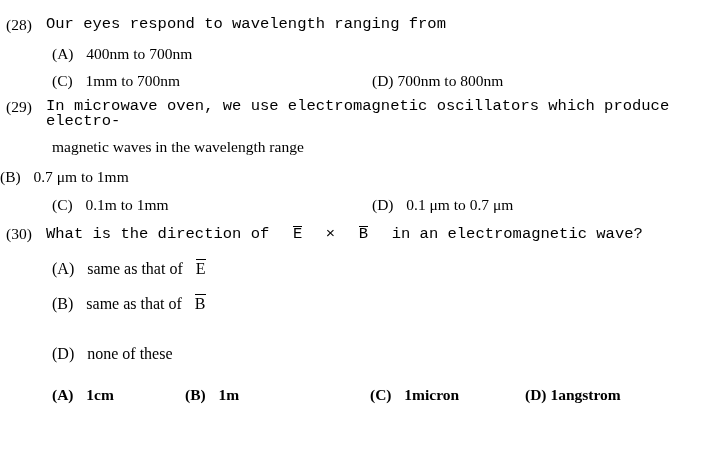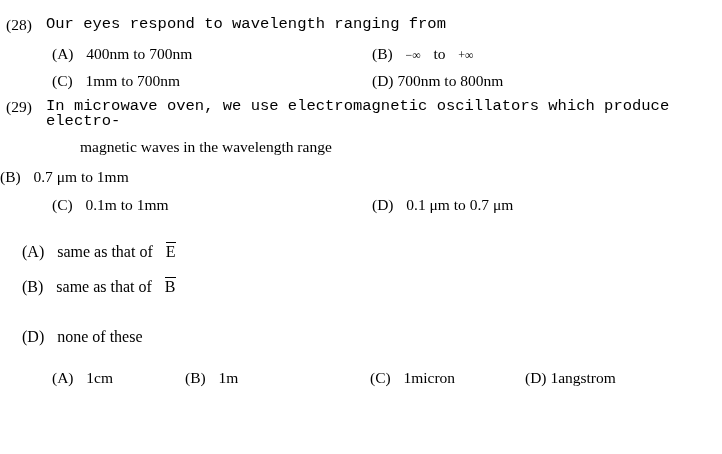--- a/index.html
+++ b/index.html
@@ -37,38 +37,39 @@
     padding-left: 6px;
     box-sizing: border-box;
     white-space: nowrap;
   }
   .q-text {
     flex: 1 1 auto;
     padding-right: 4px;
     font-family: Liberation Mono, monospace;
   }
   .q-cont {
-    padding-left: 80px;
+    padding-left: 52px;
     font-size: 15.5px;
     line-height: 1.0;
   }
   .opts-row {
     display: flex;
     font-size: 15.5px;
     line-height: 1.0;
   }
   .opt {
     white-space: nowrap;
   }
   .opt-a { padding-left: 52px; width: 372px; flex: 0 0 372px; box-sizing: border-box; }
   .opt-b { flex: 1 1 auto; }
-  .opt-full { padding-left: 22px; }
+  .opt-full { padding-left: 52px; }
   .opt-4col {
     display: flex;
     font-size: 15.5px;
+    font-weight: bold;
   }
   .c1 { padding-left: 52px; width: 185px; flex: 0 0 185px; box-sizing: border-box; }
   .c2 { width: 185px; flex: 0 0 185px; box-sizing: border-box; }
   .c3 { width: 155px; flex: 0 0 155px; box-sizing: border-box; }
   .c4 { flex: 1 1 auto; }
   .ovl {
     position: relative;
     display: inline-block;
     padding-top: 1px;
   }
@@ -107,29 +108,20 @@
       <span class="q-num">(28)</span>
       <span class="q-text">Our  eyes respond to wavelength ranging from</span>
     </div>
     <div class="spc-2"></div>
     <div class="opts-row">
       <span class="opt opt-a">
         <span>(A)</span>
         <span class="sp"></span>
         <span>400nm to 700nm</span>
       </span>
-      <span class="opt opt-b">
-        <span>(B)</span>
-        <span class="sp"></span>
-        <span class="sym-inf">−∞</span>
-        <span class="sp"></span>
-        <span>to</span>
-        <span class="sp"></span>
-        <span class="sym-inf">+∞</span>
-      </span>
     </div>
     <div class="spc-3"></div>
     <div class="opts-row">
       <span class="opt opt-a">
         <span>(C)</span>
         <span class="sp"></span>
         <span>1mm to 700nm</span>
       </span>
       <span class="opt opt-b">
         <span>(D)</span>
@@ -166,20 +158,34 @@
         <span>(D)</span>
         <span class="sp"></span>
         <span>0.1 μm to  0.7 μm</span>
       </span>
     </div>
   </div>
 
   <div class="spc-7"></div>
 
   <div class="question-block">
+    <div class="q-line">
+      <span class="q-num">(30)</span>
+      <span class="q-text">
+        <span>What is the direction of</span>
+        <span class="sp"></span>
+        <span class="ovl">E</span>
+        <span class="sp"></span>
+        <span>×</span>
+        <span class="sp"></span>
+        <span class="ovl">B</span>
+        <span class="sp"></span>
+        <span>in an electromagnetic wave?</span>
+      </span>
+    </div>
     <div class="spc-8"></div>
     <div class="opt-full">
       <span>(A)</span>
       <span class="sp"></span>
       <span>same as that of</span>
       <span class="sp"></span>
       <span class="ovl">E</span>
     </div>
     <div class="spc-8"></div>
     <div class="opt-full">

